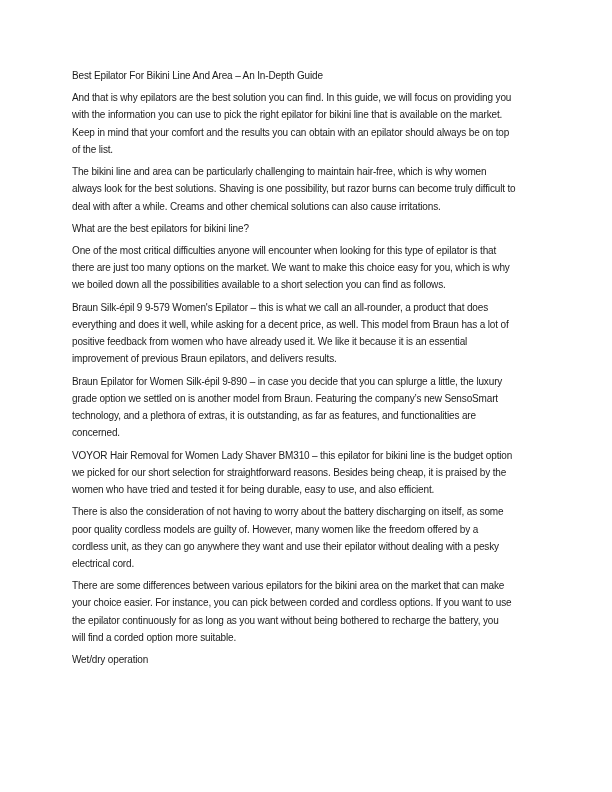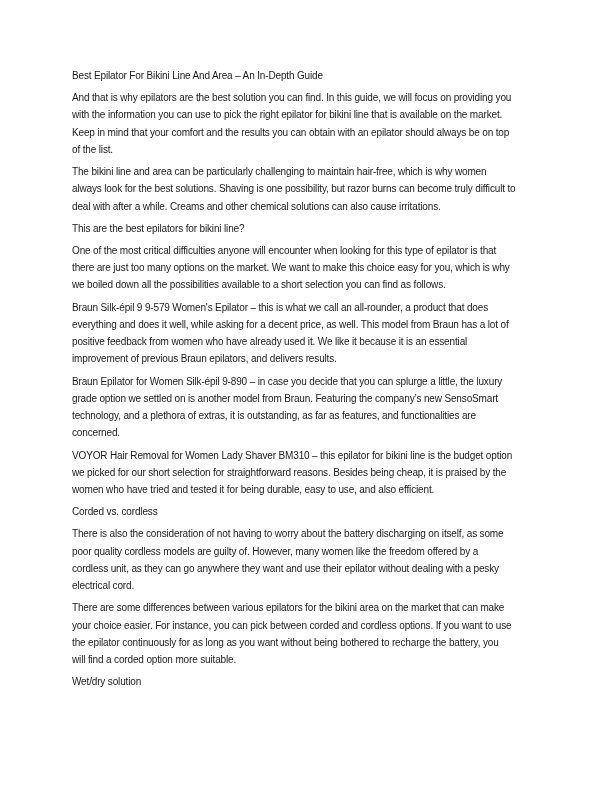--- a/index.html
+++ b/index.html
@@ -39,38 +39,37 @@
 
 <div class="page">
   <div class="block title">Best Epilator For Bikini Line And Area – An In-Depth Guide</div>
   <div class="block para">And that is why epilators are the best solution you can find. In this guide, we will focus on providing you
 with the information you can use to pick the right epilator for bikini line that is available on the market.
 Keep in mind that your comfort and the results you can obtain with an epilator should always be on top
 of the list.</div>
   <div class="block para">The bikini line and area can be particularly challenging to maintain hair-free, which is why women
 always look for the best solutions. Shaving is one possibility, but razor burns can become truly difficult to
 deal with after a while. Creams and other chemical solutions can also cause irritations.</div>
-  <div class="block heading">This are the best epilators for bikini line?</div>
+  <div class="block heading">What are the best epilators for bikini line?</div>
   <div class="block para">One of the most critical difficulties anyone will encounter when looking for this type of epilator is that
 there are just too many options on the market. We want to make this choice easy for you, which is why
 we boiled down all the possibilities available to a short selection you can find as follows.</div>
   <div class="block para">Braun Silk-épil 9 9-579 Women's Epilator – this is what we call an all-rounder, a product that does
 everything and does it well, while asking for a decent price, as well. This model from Braun has a lot of
 positive feedback from women who have already used it. We like it because it is an essential
 improvement of previous Braun epilators, and delivers results.</div>
   <div class="block para">Braun Epilator for Women Silk-épil 9-890 – in case you decide that you can splurge a little, the luxury
 grade option we settled on is another model from Braun. Featuring the company’s new SensoSmart
 technology, and a plethora of extras, it is outstanding, as far as features, and functionalities are
 concerned.</div>
   <div class="block para">VOYOR Hair Removal for Women Lady Shaver BM310 – this epilator for bikini line is the budget option
 we picked for our short selection for straightforward reasons. Besides being cheap, it is praised by the
 women who have tried and tested it for being durable, easy to use, and also efficient.</div>
-  <div class="block heading">Corded vs. cordless</div>
   <div class="block para">There is also the consideration of not having to worry about the battery discharging on itself, as some
 poor quality cordless models are guilty of. However, many women like the freedom offered by a
 cordless unit, as they can go anywhere they want and use their epilator without dealing with a pesky
 electrical cord.</div>
   <div class="block para">There are some differences between various epilators for the bikini area on the market that can make
 your choice easier. For instance, you can pick between corded and cordless options. If you want to use
 the epilator continuously for as long as you want without being bothered to recharge the battery, you
 will find a corded option more suitable.</div>
-  <div class="block heading">Wet/dry solution</div>
+  <div class="block heading">Wet/dry operation</div>
 </div>
 
 </body></html>

